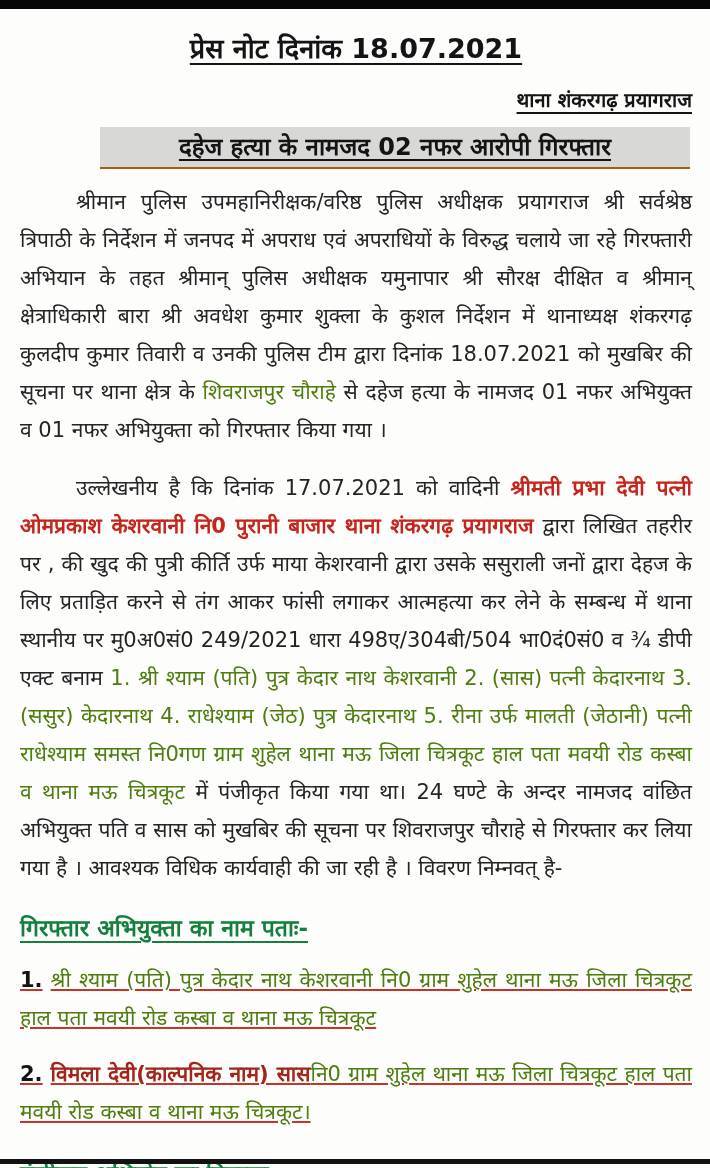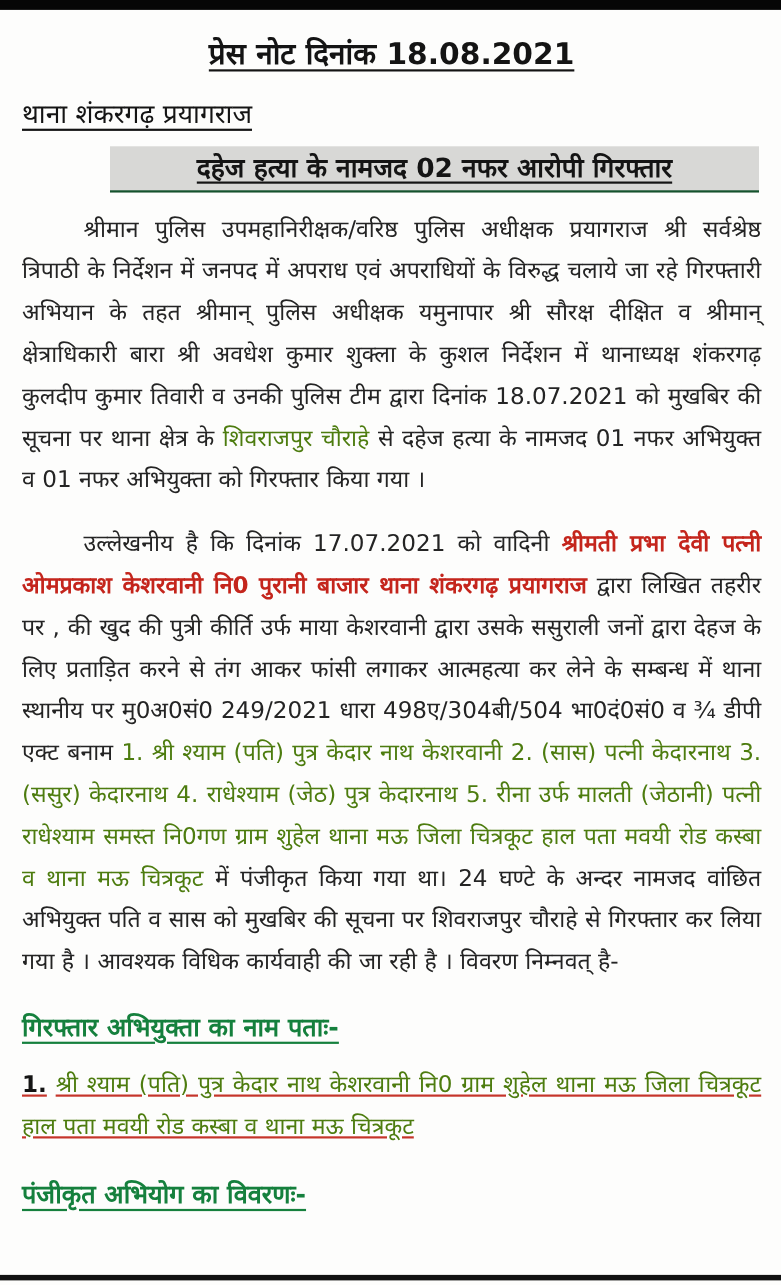--- a/index.html
+++ b/index.html
@@ -34,34 +34,34 @@
   }
   .title-main {
     margin: 20px 18px 0 20px;
     text-align: center;
     font-size: 27px;
     font-weight: bold;
     color: #141414;
   }
   .title-sub {
     margin: 20px 18px 0 20px;
-    text-align: left;
-    font-size: 24px;
-    font-weight: normal;
+    text-align: right;
+    font-size: 20px;
+    font-weight: bold;
     color: #141414;
   }
   .title-main .u, .title-sub .u {
     text-decoration: underline;
     text-decoration-thickness: 2px;
     text-underline-offset: 5px;
   }
   .banner {
     margin: 14px 20px 0 100px;
     background: #d8d8d6;
-    border-bottom: 2px solid #14532d;
+    border-bottom: 2px solid #a16207;
     text-align: center;
     font-size: 24px;
     font-weight: bold;
     color: #141414;
     padding: 2px 4px 5px 4px;
   }
   .banner .u {
     text-decoration: underline;
     text-decoration-thickness: 1.5px;
     text-underline-offset: 4px;
@@ -103,37 +103,38 @@
   .case-heading { margin-top: 26px; }
 </style>
 </head>
 <body>
 
 <div class="top-edge-bar"></div>
 
 <div class="page">
 
   <div class="title-main">
-    <span class="u">प्रेस नोट दिनांक 18.08.2021</span>
+    <span class="u">प्रेस नोट दिनांक 18.07.2021</span>
   </div>
 
   <div class="title-sub">
     <span class="u">थाना शंकरगढ़ प्रयागराज</span>
   </div>
 
   <div class="banner">
     <span class="u">दहेज हत्या के नामजद 02 नफर आरोपी गिरफ्तार</span>
   </div>
 
   <p class="para"><span>श्रीमान पुलिस उपमहानिरीक्षक/वरिष्ठ पुलिस अधीक्षक प्रयागराज श्री सर्वश्रेष्ठ त्रिपाठी के निर्देशन में जनपद में अपराध एवं अपराधियों के विरुद्ध चलाये जा रहे गिरफ्तारी अभियान के तहत श्रीमान् पुलिस अधीक्षक यमुनापार श्री सौरक्ष दीक्षित व श्रीमान् क्षेत्राधिकारी बारा श्री अवधेश कुमार शुक्ला के कुशल निर्देशन में थानाध्यक्ष शंकरगढ़ कुलदीप कुमार तिवारी व उनकी पुलिस टीम द्वारा दिनांक 18.07.2021  को मुखबिर की सूचना पर थाना क्षेत्र के </span><span class="red">शिवराजपुर चौराहे</span><span> से दहेज हत्या के नामजद 01 नफर अभियुक्त व 01 नफर अभियुक्ता को गिरफ्तार किया गया ।</span></p>
 
   <p class="para"><span>उल्लेखनीय है कि दिनांक 17.07.2021 को वादिनी </span><span class="red-bold">श्रीमती प्रभा देवी पत्नी ओमप्रकाश केशरवानी नि0 पुरानी बाजार थाना शंकरगढ़ प्रयागराज</span><span> द्वारा लिखित तहरीर पर , की खुद की पुत्री कीर्ति उर्फ माया केशरवानी द्वारा उसके ससुराली जनों द्वारा देहज के लिए प्रताड़ित करने से तंग आकर फांसी लगाकर आत्महत्या कर लेने के सम्बन्ध में थाना स्थानीय पर मु0अ0सं0 249/2021 धारा 498ए/304बी/504 भा0दं0सं0 व ¾ डीपी एक्ट बनाम </span><span class="red">1. श्री श्याम (पति) पुत्र केदार नाथ केशरवानी 2. (सास) पत्नी केदारनाथ 3. (ससुर) केदारनाथ  4. राधेश्याम (जेठ) पुत्र केदारनाथ  5. रीना उर्फ मालती (जेठानी) पत्नी राधेश्याम समस्त नि0गण ग्राम शुहेल थाना मऊ जिला चित्रकूट हाल पता मवयी रोड कस्बा व थाना मऊ चित्रकूट</span><span> में पंजीकृत किया गया था। 24 घण्टे के अन्दर नामजद वांछित अभियुक्त पति व सास को मुखबिर की सूचना पर शिवराजपुर चौराहे से गिरफ्तार कर लिया गया है । आवश्यक विधिक कार्यवाही की जा रही है  । विवरण निम्नवत् है-</span></p>
 
   <div class="sec-heading">गिरफ्तार अभियुक्ता का नाम पताः-</div>
 
   <p class="item"><span class="num">1.</span><span class="red">श्री श्याम (पति) पुत्र केदार नाथ केशरवानी नि0  ग्राम शुहेल थाना मऊ जिला चित्रकूट हाल पता मवयी रोड कस्बा व थाना मऊ चित्रकूट</span></p>
 
+  <p class="item"><span class="num">2.</span><span class="maroon-bold">विमला देवी(काल्पनिक नाम) सास</span><span class="red">नि0 ग्राम शुहेल थाना मऊ जिला चित्रकूट हाल पता मवयी रोड कस्बा व थाना मऊ चित्रकूट।</span></p>
 
   <div class="sec-heading case-heading">पंजीकृत अभियोग का विवरणः-</div>
 
 </div>
 
 <div class="bottom-rule"></div>
 
 </body></html>

